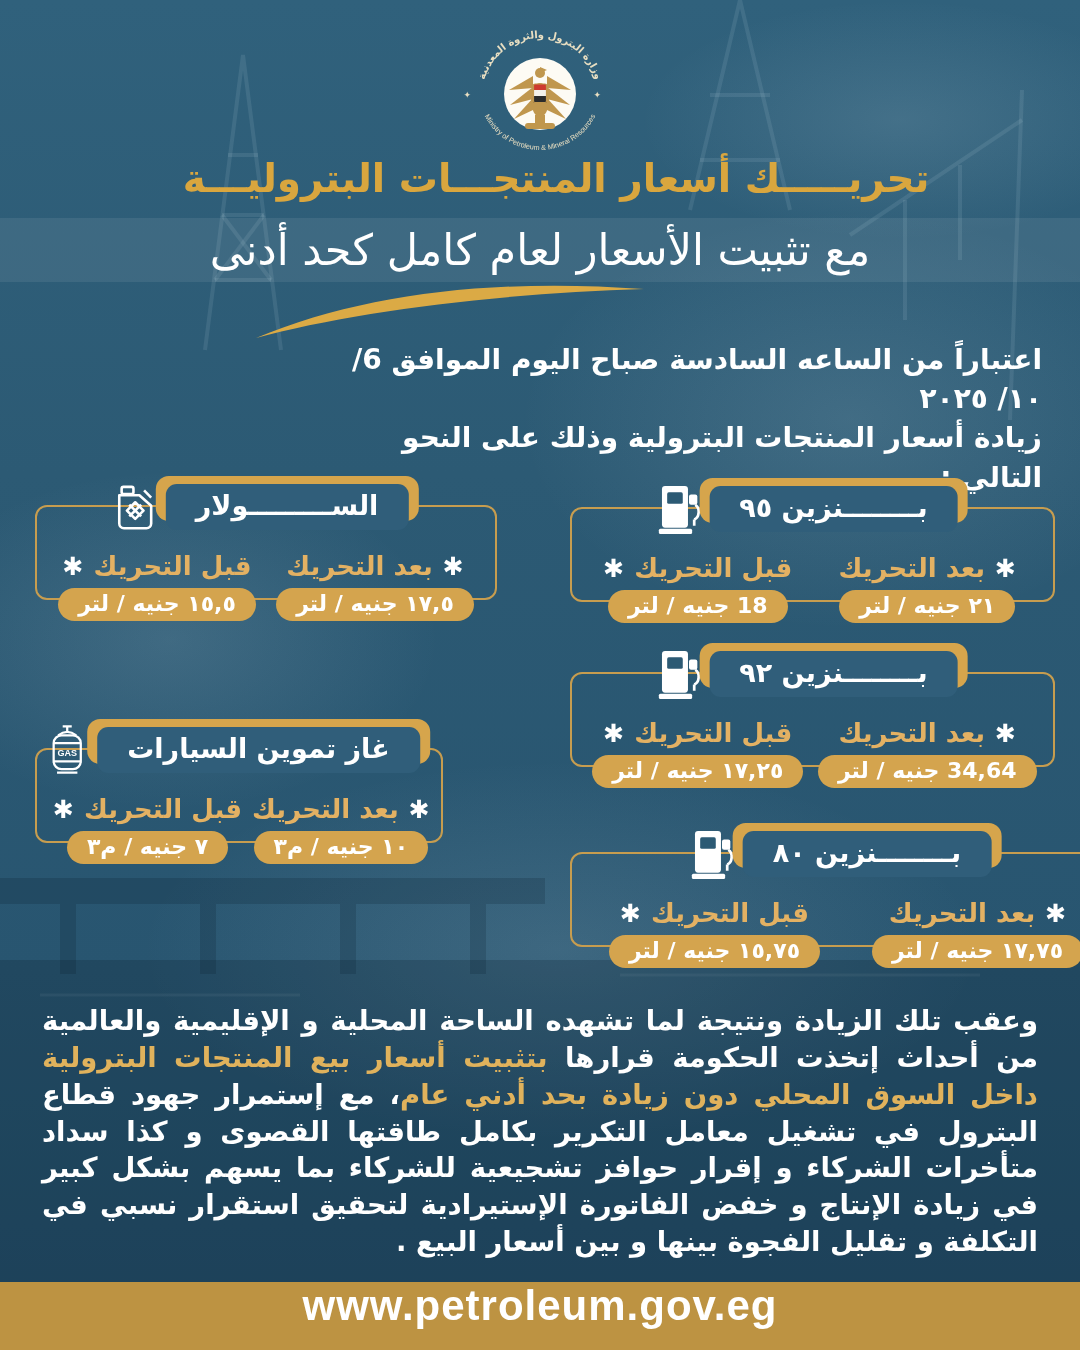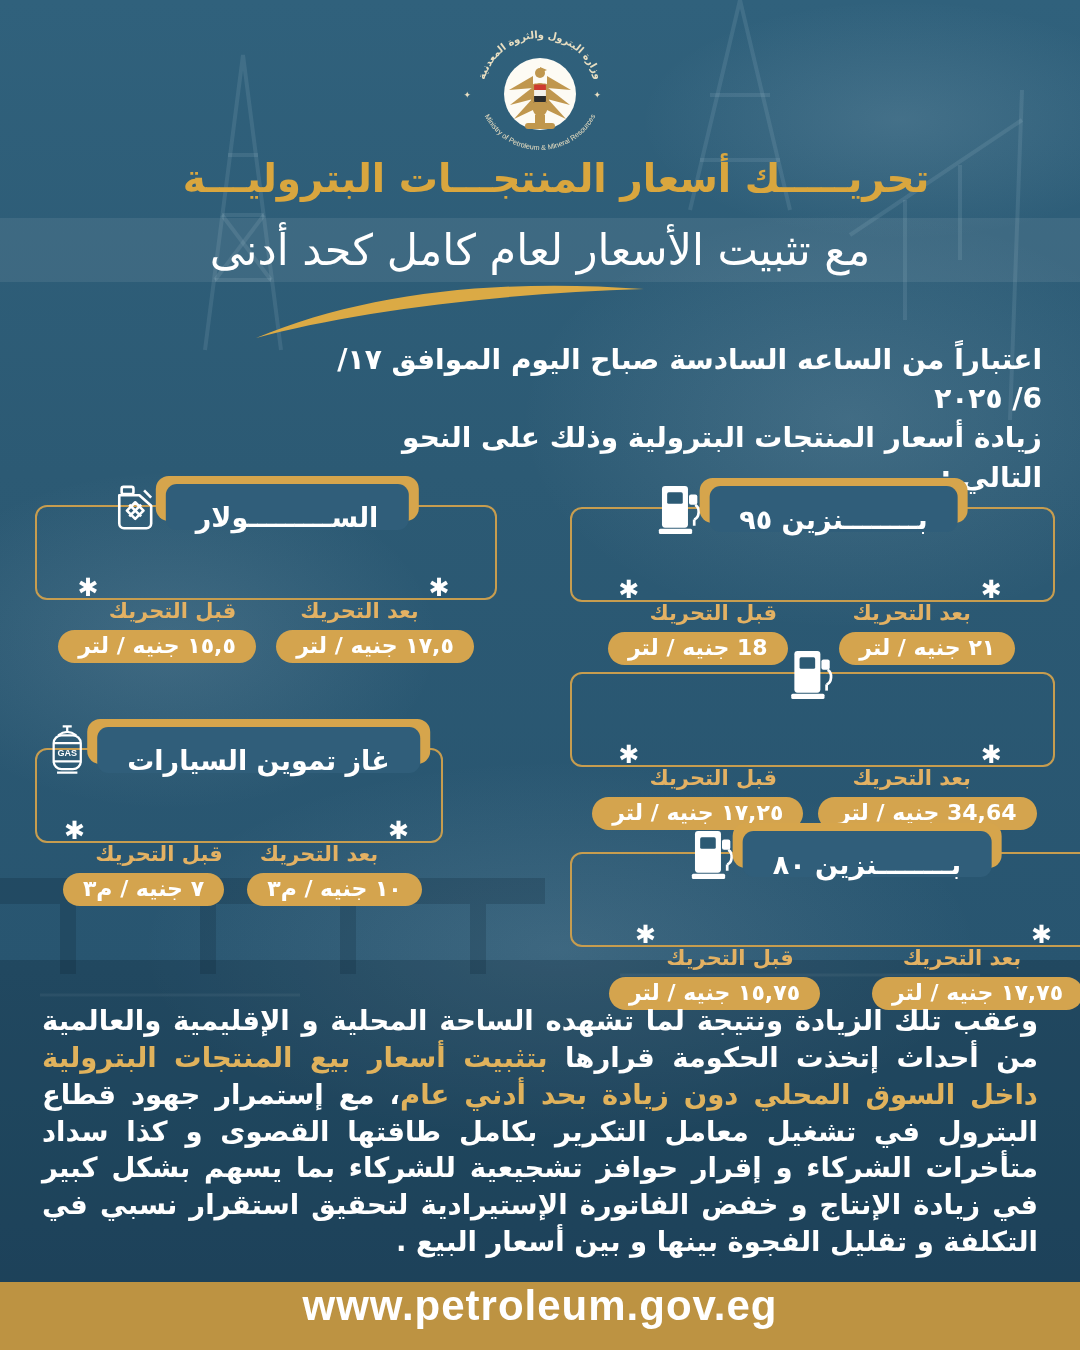--- a/index.html
+++ b/index.html
@@ -56,31 +56,31 @@
   }
   .tab .p-icon{ width:48px; height:52px; flex:0 0 auto; display:block; }
   .tab-plate{ position:relative; }
   .tab-gold{
     position:absolute; top:-8px; left:-10px; right:-10px; bottom:9px;
     background:#d6a54c; border-radius:13px;
   }
   .tab-face{
     position:relative; background:#305e7a; border-radius:11px;
     color:#fff; font-size:27px; font-weight:700; line-height:44px;
-    height:46px; padding:12px 30px; white-space:nowrap; direction:rtl;
+    height:46px; padding:0 30px; white-space:nowrap; direction:rtl;
     text-align:left; min-width:196px;
   }
 
   .cols{
     position:absolute; top:44px; left:16px; right:16px;
     display:flex; direction:ltr; gap:10px;
   }
   .col{ flex:1; display:flex; flex-direction:column; align-items:center; }
   .label-row{ display:flex; direction:ltr; align-items:center; gap:10px; }
-  .lbl{ direction:rtl; color:#e3b163; font-size:21px; font-weight:700; white-space:nowrap;margin-top:48px; }
+  .lbl{ direction:rtl; color:#e3b163; font-size:26px; font-weight:700; white-space:nowrap; }
   .ast{ color:#ffffff; font-size:25px; font-weight:700; line-height:1; }
   .pill{
     margin-top:7px; background:#d4a44e; color:#ffffff; direction:rtl;
     font-size:22px; font-weight:700; padding:3px 20px 5px;
     border-radius:17px; min-width:140px; text-align:left; white-space:nowrap;
   }
 
   
   .body-text{
     position:absolute; top:1002px; right:42px; left:42px;
@@ -195,21 +195,21 @@
 
   <h1 class="title">تحريـــــك أسعار المنتجـــات البتروليـــة</h1>
   <div class="subtitle-band">
     <h2>مع تثبيت الأسعار لعام كامل كحد أدنى</h2>
   </div>
   <svg class="swoosh" viewBox="0 0 400 66">
     <path d="M4 62 C110 18 240 2 392 13 C250 17 98 36 4 62 Z" fill="#dbaa45"></path>
   </svg>
 
   <p class="intro">
-    <span>اعتباراً من الساعه السادسة صباح اليوم الموافق ١٧/ 6/ ٢٠٢٥</span>
+    <span>اعتباراً من الساعه السادسة صباح اليوم الموافق 6/ ١٠/ ٢٠٢٥</span>
     <span>زيادة أسعار المنتجات البترولية وذلك على النحو التالي :</span>
   </p>
 
   <div class="product-box pb-solar">
     <div class="tab">
       <svg class="p-icon" viewBox="0 0 40 44" fill="none" stroke="#ffffff" stroke-width="2.2" stroke-linejoin="round">
         <path d="M6 12 h17 l10 9 v15 a4 4 0 0 1 -4 4 H10 a4 4 0 0 1 -4 -4 z"></path>
         <rect x="8" y="5" width="10" height="6" rx="1.5"></rect>
         <line x1="27" y1="8" x2="33" y2="14"></line>
         <path d="M19.5 18 l7 7 -7 7 -7 -7 z"></path>
@@ -275,20 +275,24 @@
   <div class="product-box pb-b92">
     <div class="tab">
       <svg class="p-icon" viewBox="0 0 44 50">
         <rect x="2" y="44" width="32" height="5" rx="1.5" fill="#ffffff"></rect>
         <rect x="5" y="3" width="25" height="40" rx="3" fill="#ffffff"></rect>
         <rect x="10" y="9" width="15" height="11" rx="1.5" fill="#2c5a74"></rect>
         <rect x="31" y="11" width="8" height="10" rx="2" fill="#ffffff"></rect>
         <path d="M37 21 c5 3 4 12 -1 14" stroke="#ffffff" stroke-width="2.6" fill="none"></path>
         <line x1="36" y1="35" x2="36" y2="41" stroke="#ffffff" stroke-width="2.6"></line>
       </svg>
+      <div class="tab-plate">
+        <div class="tab-gold"></div>
+        <div class="tab-face">بــــــــنزين ٩٢</div>
+      </div>
     </div>
     <div class="cols">
       <div class="col">
         <div class="label-row">
           <span class="ast">✱</span>
           <span class="lbl">قبل التحريك</span>
         </div>
         <div class="pill">١٧,٢٥ جنيه / لتر</div>
       </div>
       <div class="col">

